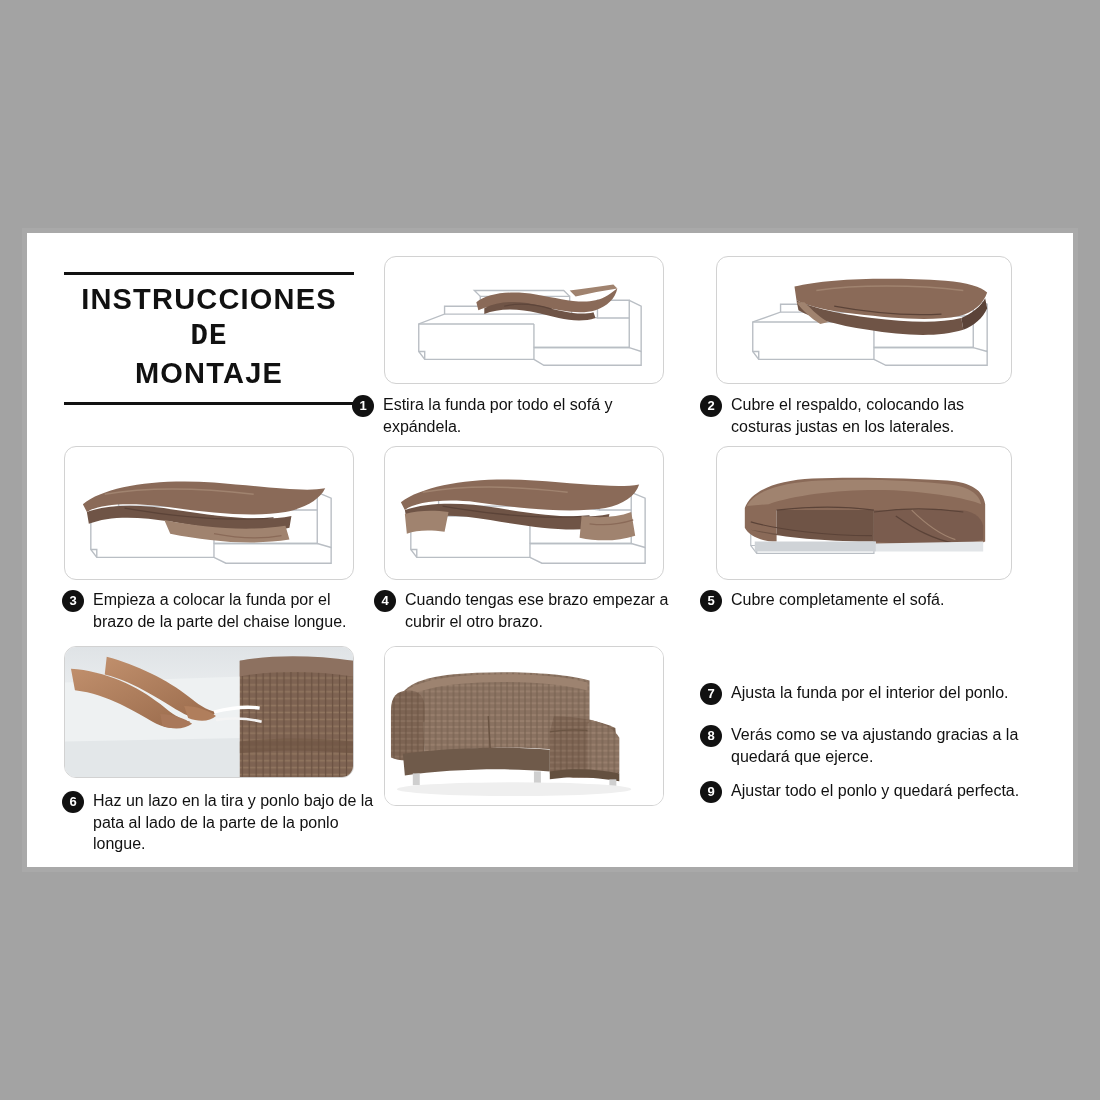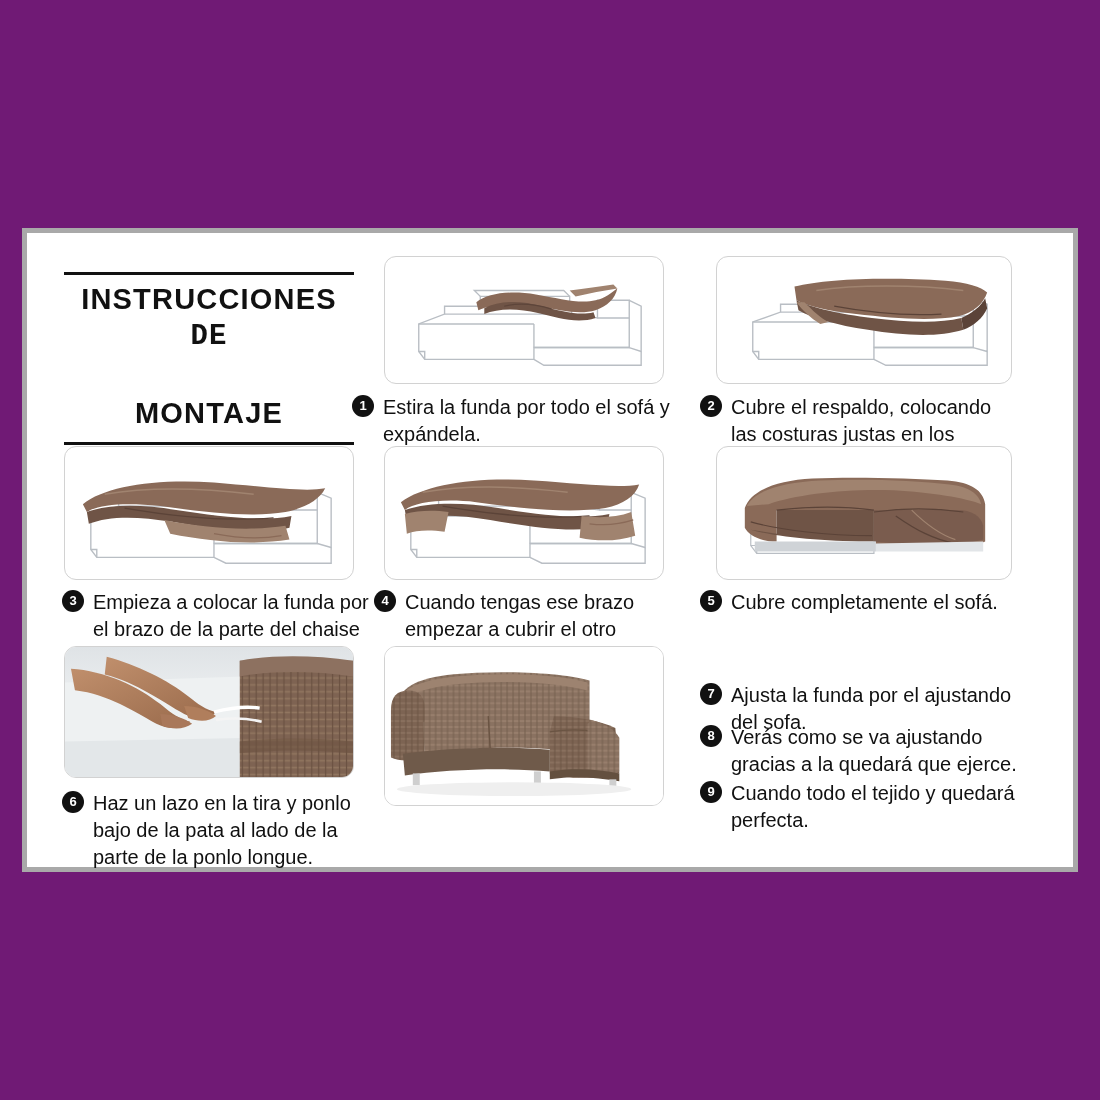--- a/index.html
+++ b/index.html
@@ -11,21 +11,21 @@
     width: 1100px;
     height: 1100px;
     font-family: "Liberation Sans", sans-serif;
     overflow: hidden;
   }
   #sheet {
     position: absolute;
     left: 0; top: 0;
     width: 1100px;
     height: 1100px;
-    background: #701a75;
+    background: #a3a3a3;
   }
   
   #frame {
     position: absolute;
     left: 22px;
     top: 228px;
     width: 1056px;
     height: 644px;
     border: 5px solid #a9a9a9;
     background: #ffffff;
@@ -57,21 +57,21 @@
     font-weight: bold;
     font-size: 29px;
     letter-spacing: 1.2px;
     color: #111;
     text-align: center;
     line-height: 1.28;
     padding: 6px 0 2px 0;
   }
   #title-text .l1 { display:block; }
   #title-text .l2 { display:block;font-family:Liberation Mono, monospace; }
-  #title-text .l3 { display:block;margin-top:40px; }
+  #title-text .l3 { display:block; }
   .pic {
     position: absolute;
     border: 1.6px solid #d2d2d2;
     border-radius: 12px;
     background: #ffffff;
     box-sizing: border-box;
     overflow: hidden;
   }
   .pic svg { display:block; width:100%; height:100%; }
 
@@ -89,21 +89,21 @@
     border-radius: 50%;
     background: #111111;
     color: #ffffff;
     font-size: 13px;
     font-weight: bold;
     line-height: 22px;
     text-align: center;
     margin-top: 1px;
   }
   .ctext {
-    font-size: 20px;
+    font-size: 16px;
     color: #111111;
     line-height: 1.35;
   }
 
   
   
   #pic1 { left: 348px;  top: 14px;  width: 280px; height: 128px; }
   #cap1 { left: 316px;  top: 152px; width: 330px; }
   #pic2 { left: 680px;  top: 14px;  width: 296px; height: 128px; }
   #cap2 { left: 664px;  top: 152px; width: 320px; }
@@ -367,25 +367,25 @@
         <rect x="28" y="128" width="7" height="12" fill="#cfcfcf"></rect>
         <rect x="150" y="126" width="7" height="12" fill="#cfcfcf"></rect>
         <rect x="226" y="134" width="7" height="11" fill="#cfcfcf"></rect>
 
         <ellipse cx="130" cy="144" rx="118" ry="7" fill="#efefef"></ellipse>
       </svg>
     </div>
 
     <div class="caption" id="cap7">
       <div class="bullet">7</div>
-      <div class="ctext">Ajusta la funda por el ajustando del sofa.</div>
+      <div class="ctext">Ajusta la funda por el interior del ponlo.</div>
     </div>
     <div class="caption" id="cap8">
       <div class="bullet">8</div>
       <div class="ctext">Verás como se va ajustando gracias a la quedará que ejerce.</div>
     </div>
     <div class="caption" id="cap9">
       <div class="bullet">9</div>
-      <div class="ctext">Cuando todo el tejido y quedará perfecta.</div>
+      <div class="ctext">Ajustar todo el ponlo y quedará perfecta.</div>
     </div>
 
   </div>
 </div>
 
 </body></html>

